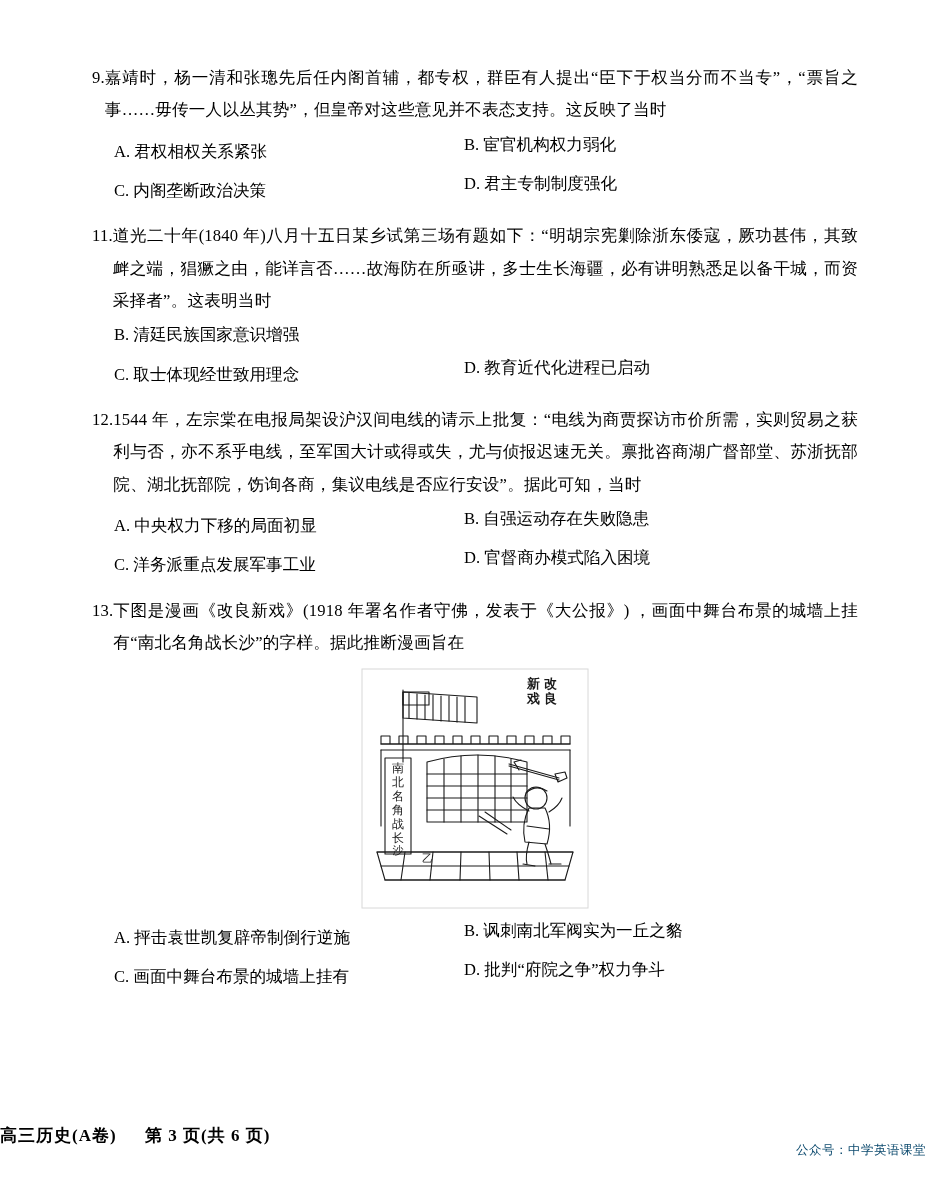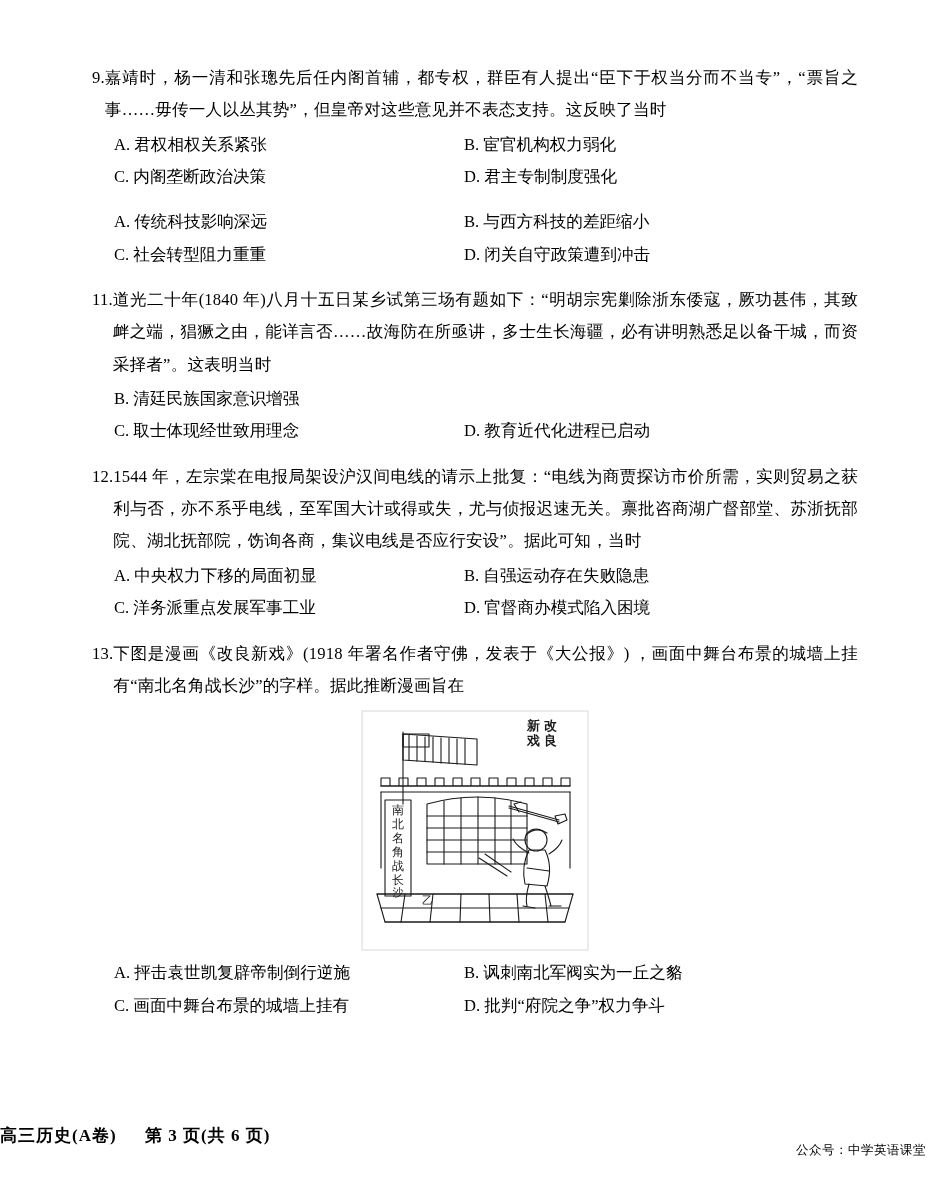--- a/index.html
+++ b/index.html
@@ -44,20 +44,21 @@
     margin-top: 2px;
   }
   .opt-row {
     display: flex;
     font-size: 16.6px;
     line-height: 1.95;
     padding-left: 22px;
   }
   .opt-a {
     flex: 0 0 350px;
+    margin-top: 7px;
   }
   .opt-b {
     flex: 1 1 auto;
   }
   .opt-label {
     font-family: "Liberation Serif", serif;
   }
   .figure-wrap {
     display: flex;
     justify-content: center;
@@ -82,21 +83,21 @@
   }
   .footer .sep {
     display: inline-block;
     width: 18px;
   }
   .watermark {
     position: absolute;
     right: 24px;
     bottom: 18px;
     font-size: 12.5px;
-    color: #000000;
+    color: #0c4a6e;
     font-family: "Liberation Sans", sans-serif;
     letter-spacing: 0.5px;
   }
 </style>
 </head>
 <body>
 
 <div class="page">
 
   <div class="q">
@@ -110,30 +111,20 @@
         <span class="opt-b opt-label">B. 宦官机构权力弱化</span>
       </div>
       <div class="opt-row">
         <span class="opt-a opt-label">C. 内阁垄断政治决策</span>
         <span class="opt-b opt-label">D. 君主专制制度强化</span>
       </div>
     </div>
   </div>
 
   <div class="q">
-    <div class="opts">
-      <div class="opt-row">
-        <span class="opt-a opt-label">A. 传统科技影响深远</span>
-        <span class="opt-b opt-label">B. 与西方科技的差距缩小</span>
-      </div>
-      <div class="opt-row">
-        <span class="opt-a opt-label">C. 社会转型阻力重重</span>
-        <span class="opt-b opt-label">D. 闭关自守政策遭到冲击</span>
-      </div>
-    </div>
   </div>
 
   <div class="q">
     <div class="q-body">
       <span class="q-num">11.</span>
       <span class="q-text">道光二十年(1840 年)八月十五日某乡试第三场有题如下：“明胡宗宪剿除浙东倭寇，厥功甚伟，其致衅之端，猖獗之由，能详言否……故海防在所亟讲，多士生长海疆，必有讲明熟悉足以备干城，而资采择者”。这表明当时</span>
     </div>
     <div class="opts">
       <div class="opt-row">
         <span class="opt-b opt-label">B. 清廷民族国家意识增强</span>

